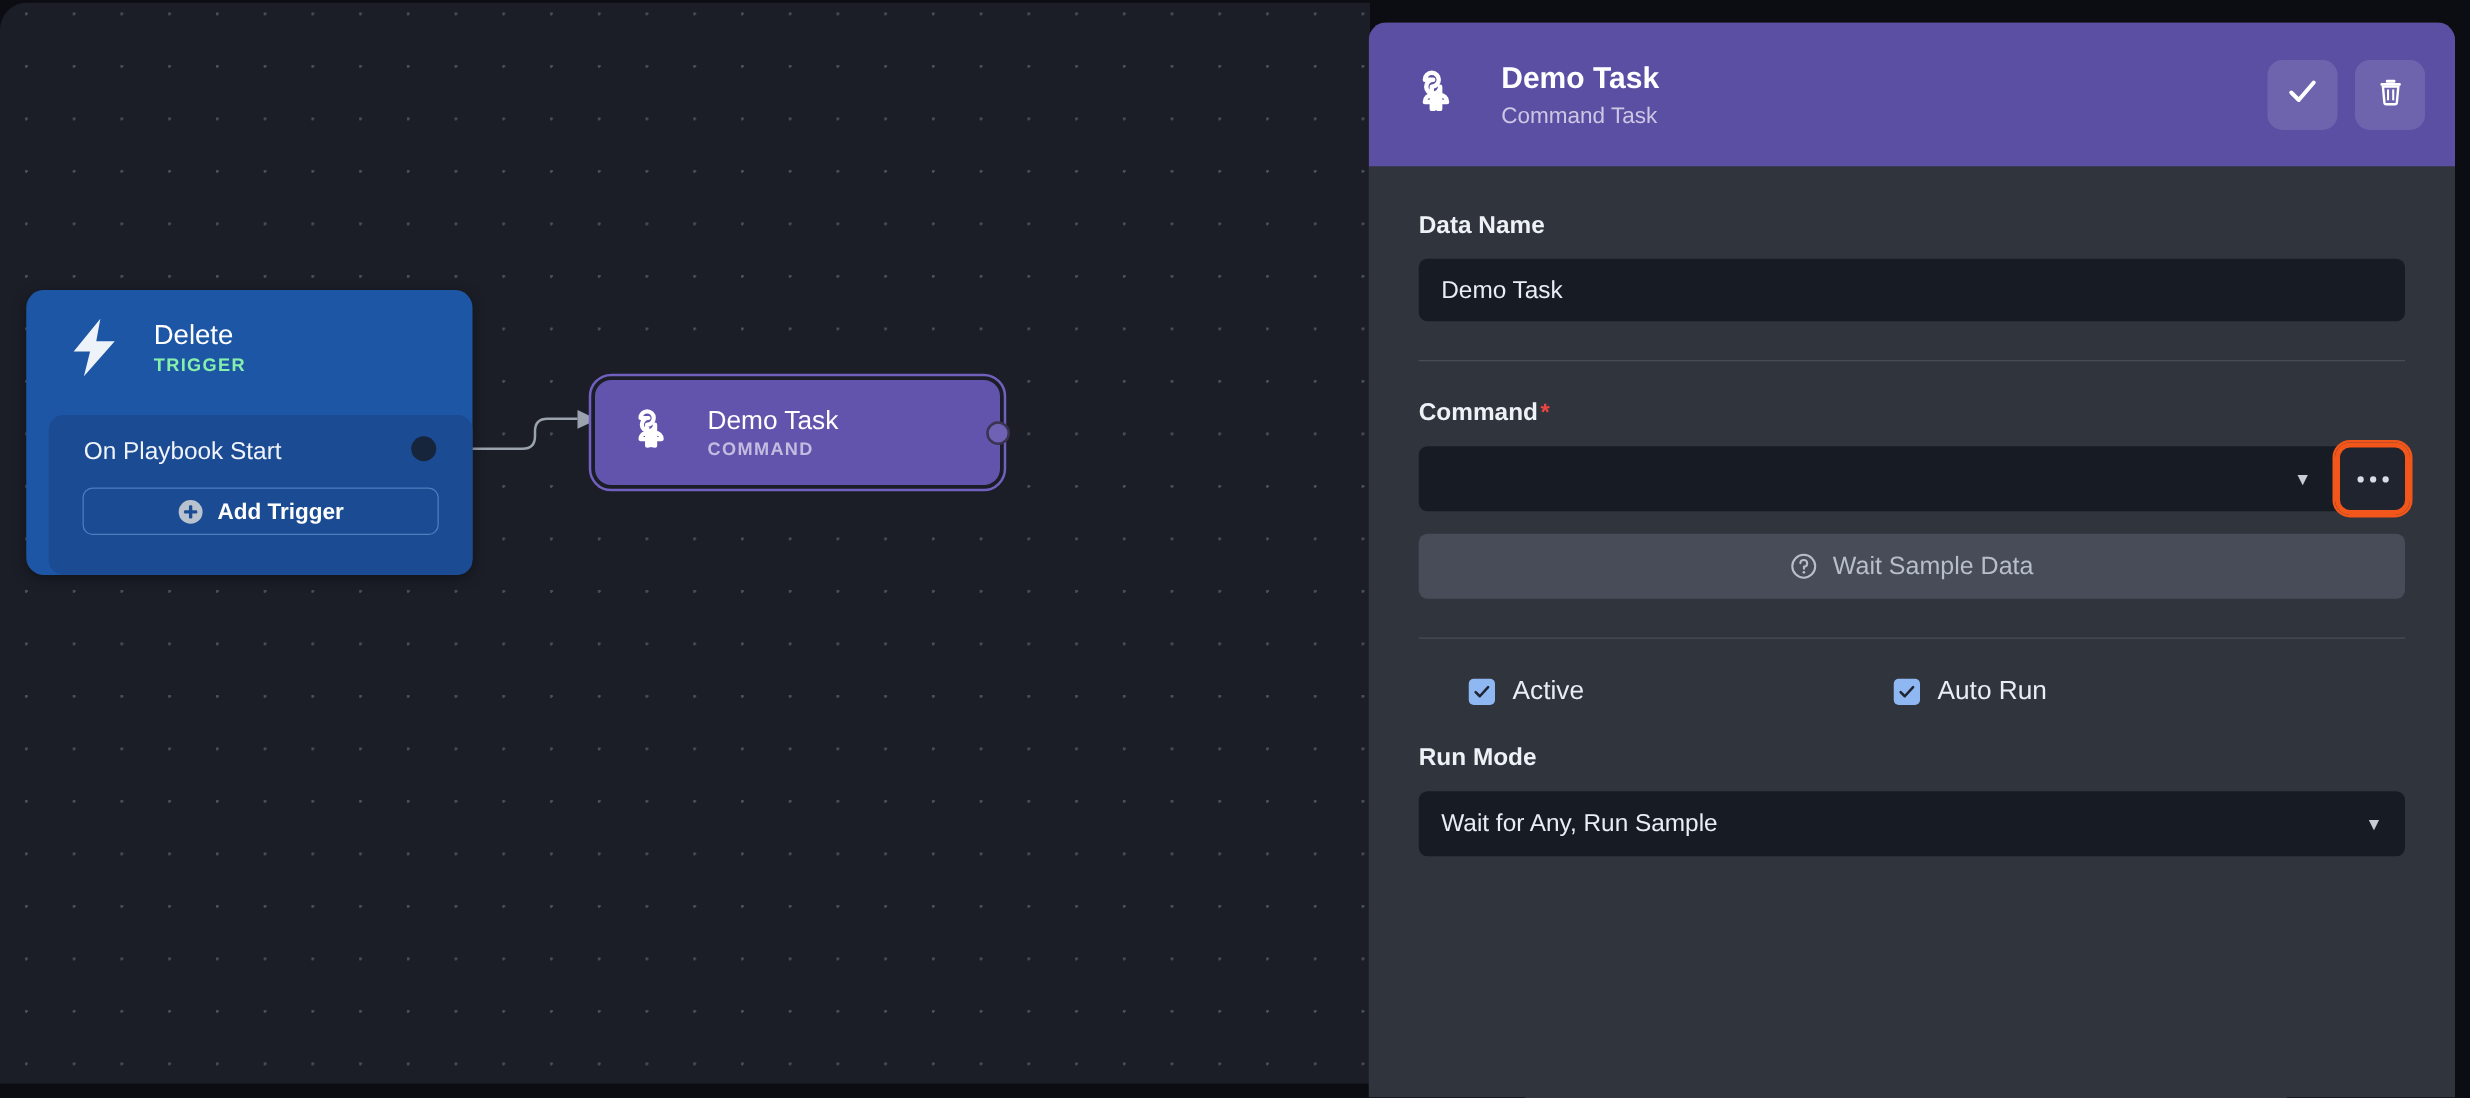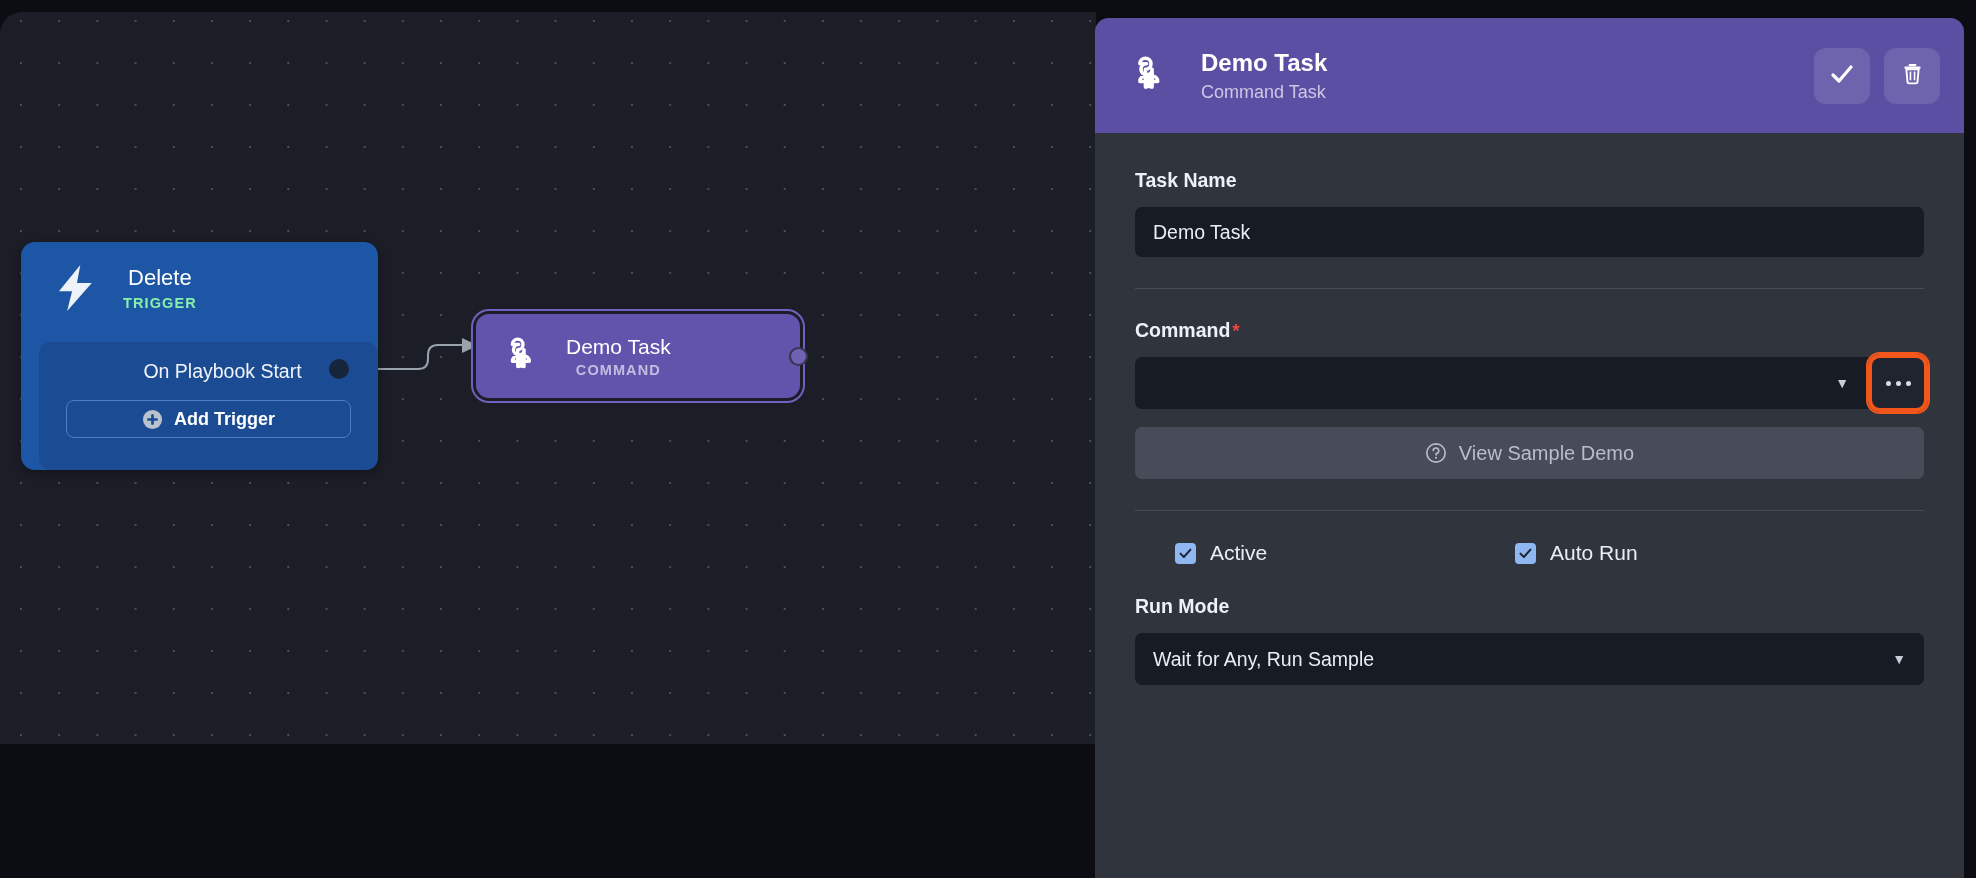--- a/index.html
+++ b/index.html
@@ -15,31 +15,30 @@
   #app {
     position: relative;
     width: 1976px;
     height: 878px;
     background: #0b0d12;
   }
 
   
   #canvas {
     position: absolute;
-    left: 0; top: 12px;
+    left: 0; top: 2px;
     width: 1096px;
-    height: 732px;
+    height: 865px;
     background-color: #1b1e27;
     background-image:
       radial-gradient(circle at 1px 1px, #4a4e57 1.1px, transparent 1.3px);
     background-size: 38.2px 42px;
     background-position: 20px 8px;
     border-top-left-radius: 22px;
     overflow: hidden;
-    text-align: center;
   }
 
   
   #trigger-node {
     position: absolute;
     left: 21px; top: 230px;
     width: 357px; height: 228px;
     background: #1d56a4;
     border-radius: 14px;
     box-shadow: 0 3px 10px rgba(0,0,0,.35);
@@ -398,21 +397,21 @@
                      a1.6 1.6 0 0 1 -1.6 -1.5 z" fill="none" stroke="#ffffff" stroke-width="2"></path>
             <rect x="10" y="11" width="1.7" height="9" fill="#ffffff"></rect>
             <rect x="14.3" y="11" width="1.7" height="9" fill="#ffffff"></rect>
           </svg>
         </span>
       </div>
     </div>
 
     <div id="panel-body">
 
-      <div class="field-label">Task Name</div>
+      <div class="field-label">Data Name</div>
       <input class="text-input" id="task-name-input" type="text" value="Demo Task" style="">
 
       <div class="divider"></div>
 
       <div class="field-label">
         <span>Command</span><span class="req-star">*</span>
       </div>
 
       <div class="select-row">
         <div class="select-box" id="command-select">
@@ -427,21 +426,21 @@
       </div>
 
       <div id="view-sample-btn">
         <span class="q-icon">
           <svg viewBox="0 0 24 24" width="22" height="22">
             <circle cx="12" cy="12" r="10" fill="none" stroke="#b8bec9" stroke-width="1.8"></circle>
             <path d="M9 9.3 a3 3 0 1 1 3.2 3.2 v1.6" fill="none" stroke="#b8bec9" stroke-width="1.8" stroke-linecap="round"></path>
             <circle cx="12.1" cy="17.3" r="1.15" fill="#b8bec9"></circle>
           </svg>
         </span>
-        <span>View Sample Demo</span>
+        <span>Wait Sample Data</span>
       </div>
 
       <div class="divider"></div>
 
       <div id="checkbox-row">
         <div class="cb-item">
           <span class="cb-box">
             <svg viewBox="0 0 18 18" width="15" height="15">
               <polyline points="3,9.2 7,13.2 15,4.4" fill="none" stroke="#1f2430" stroke-width="2.4" stroke-linecap="round" stroke-linejoin="round"></polyline>
             </svg>

